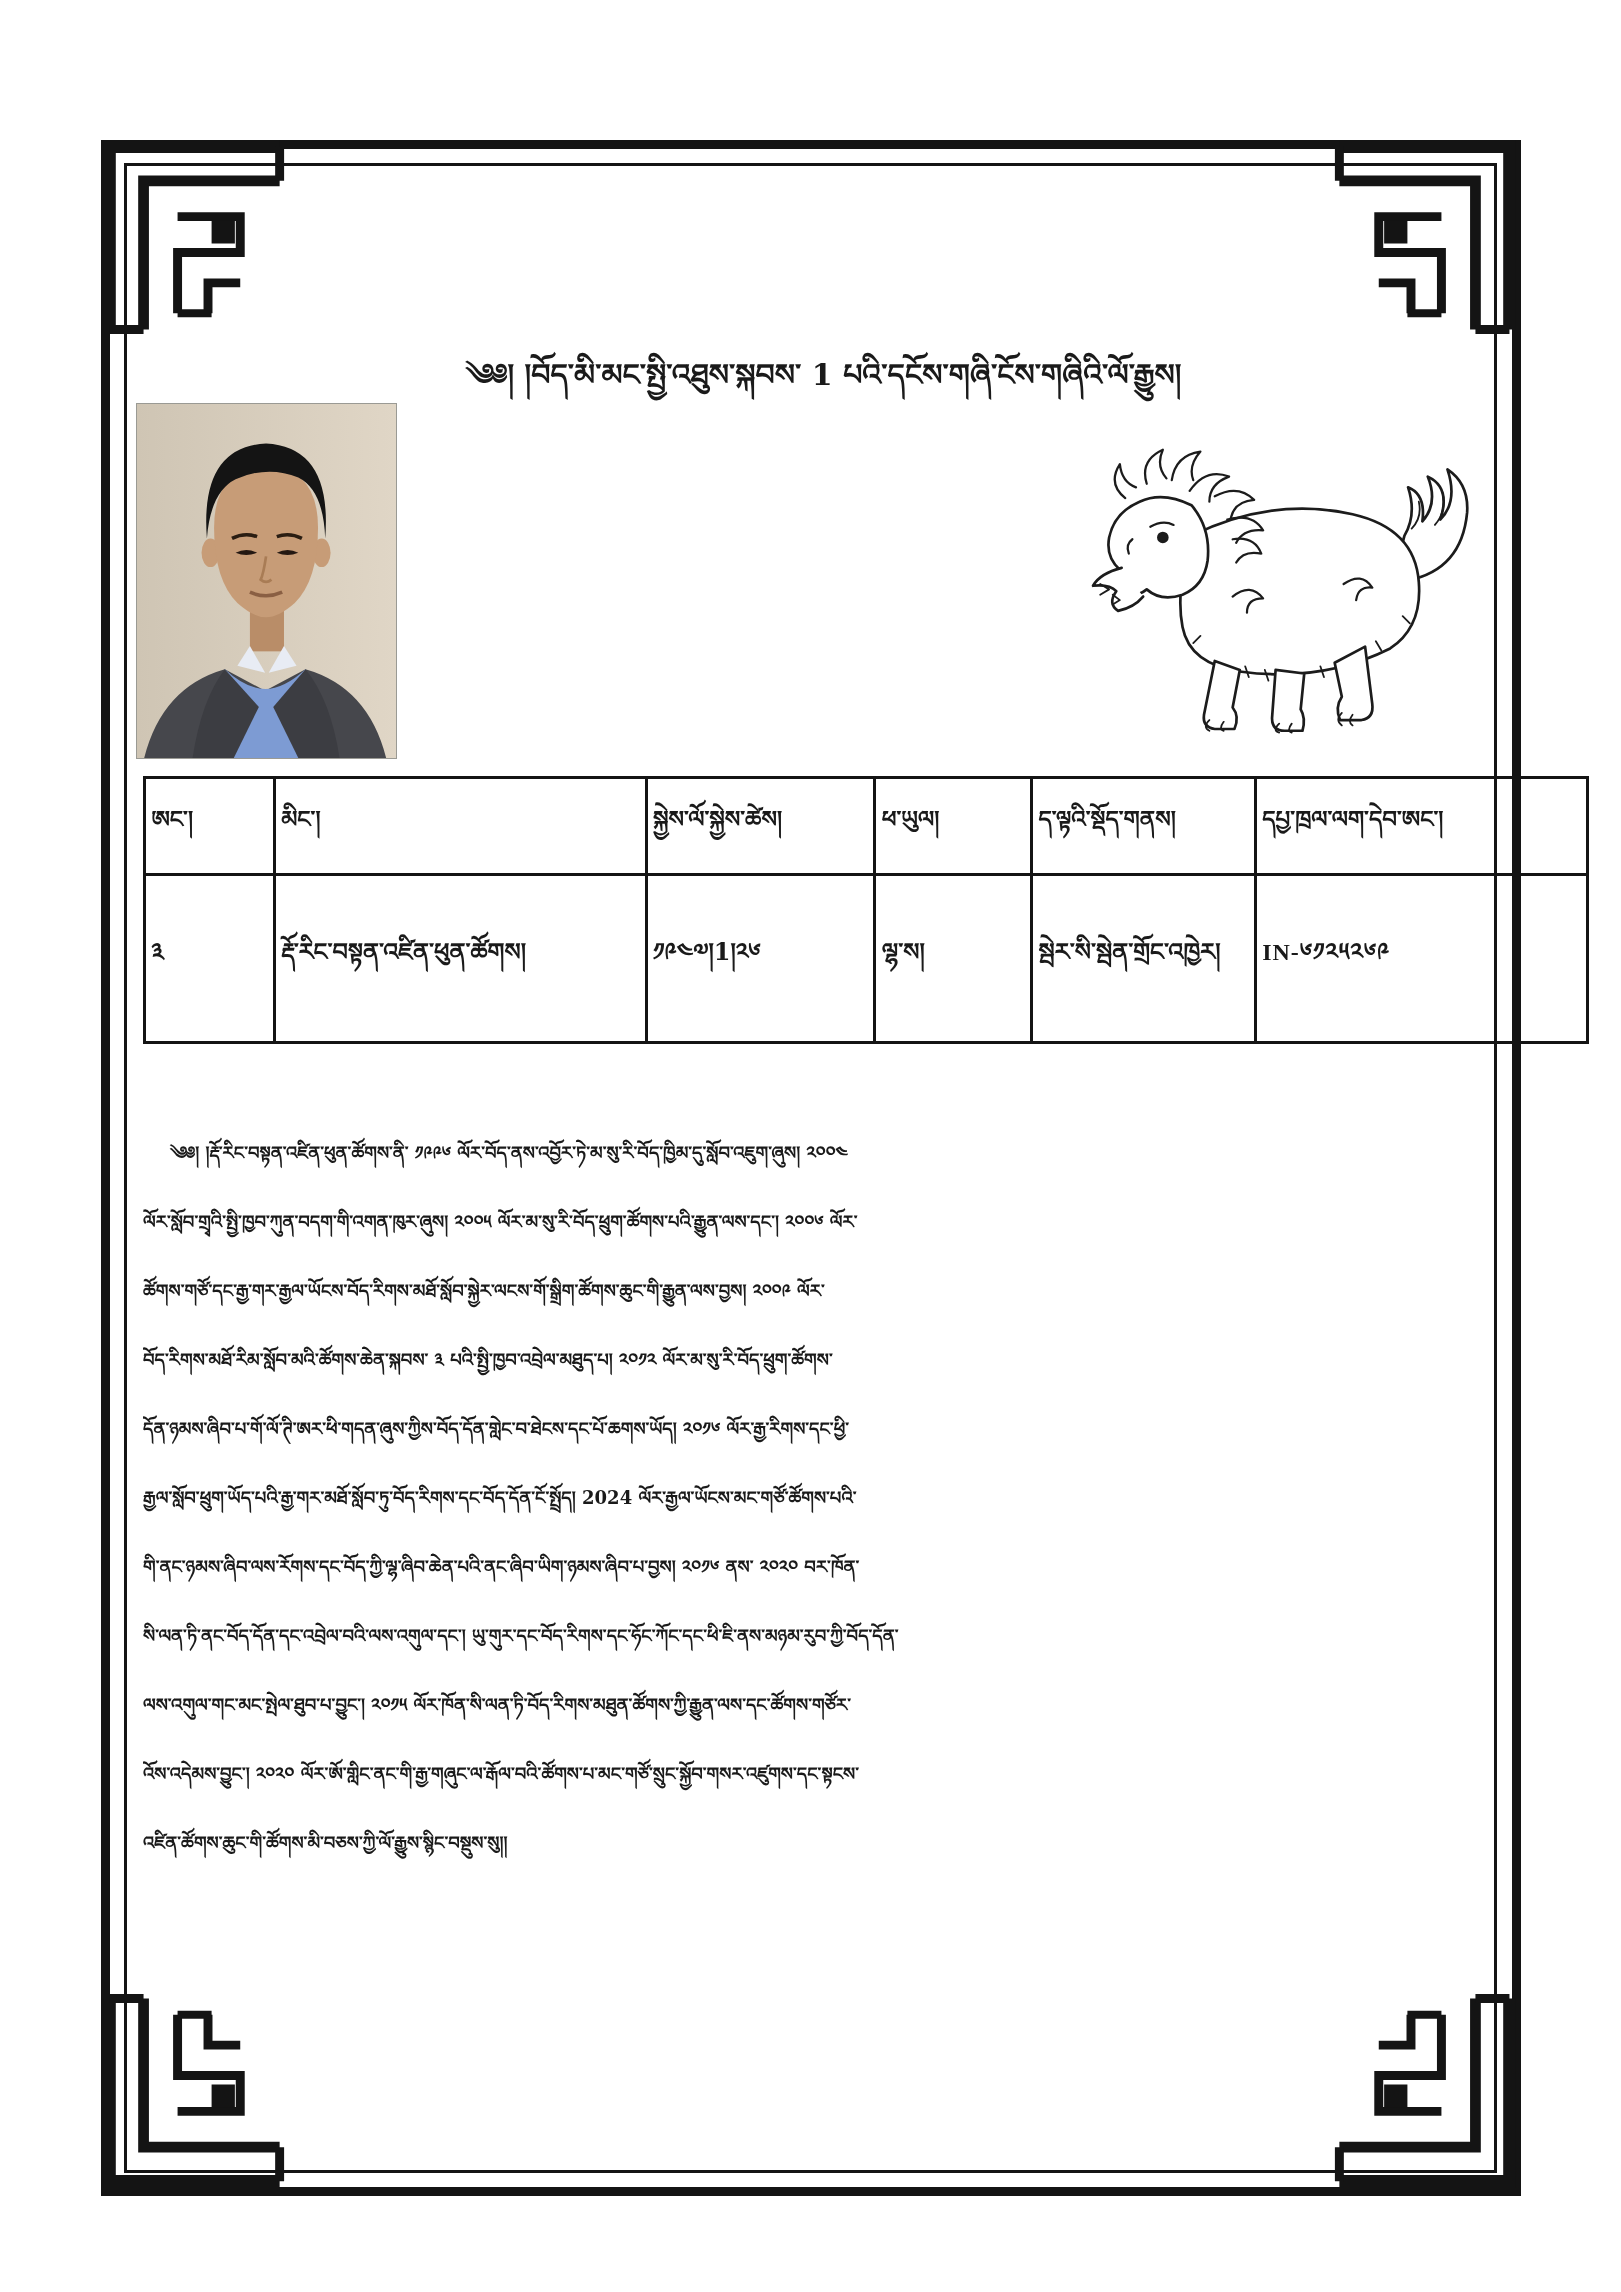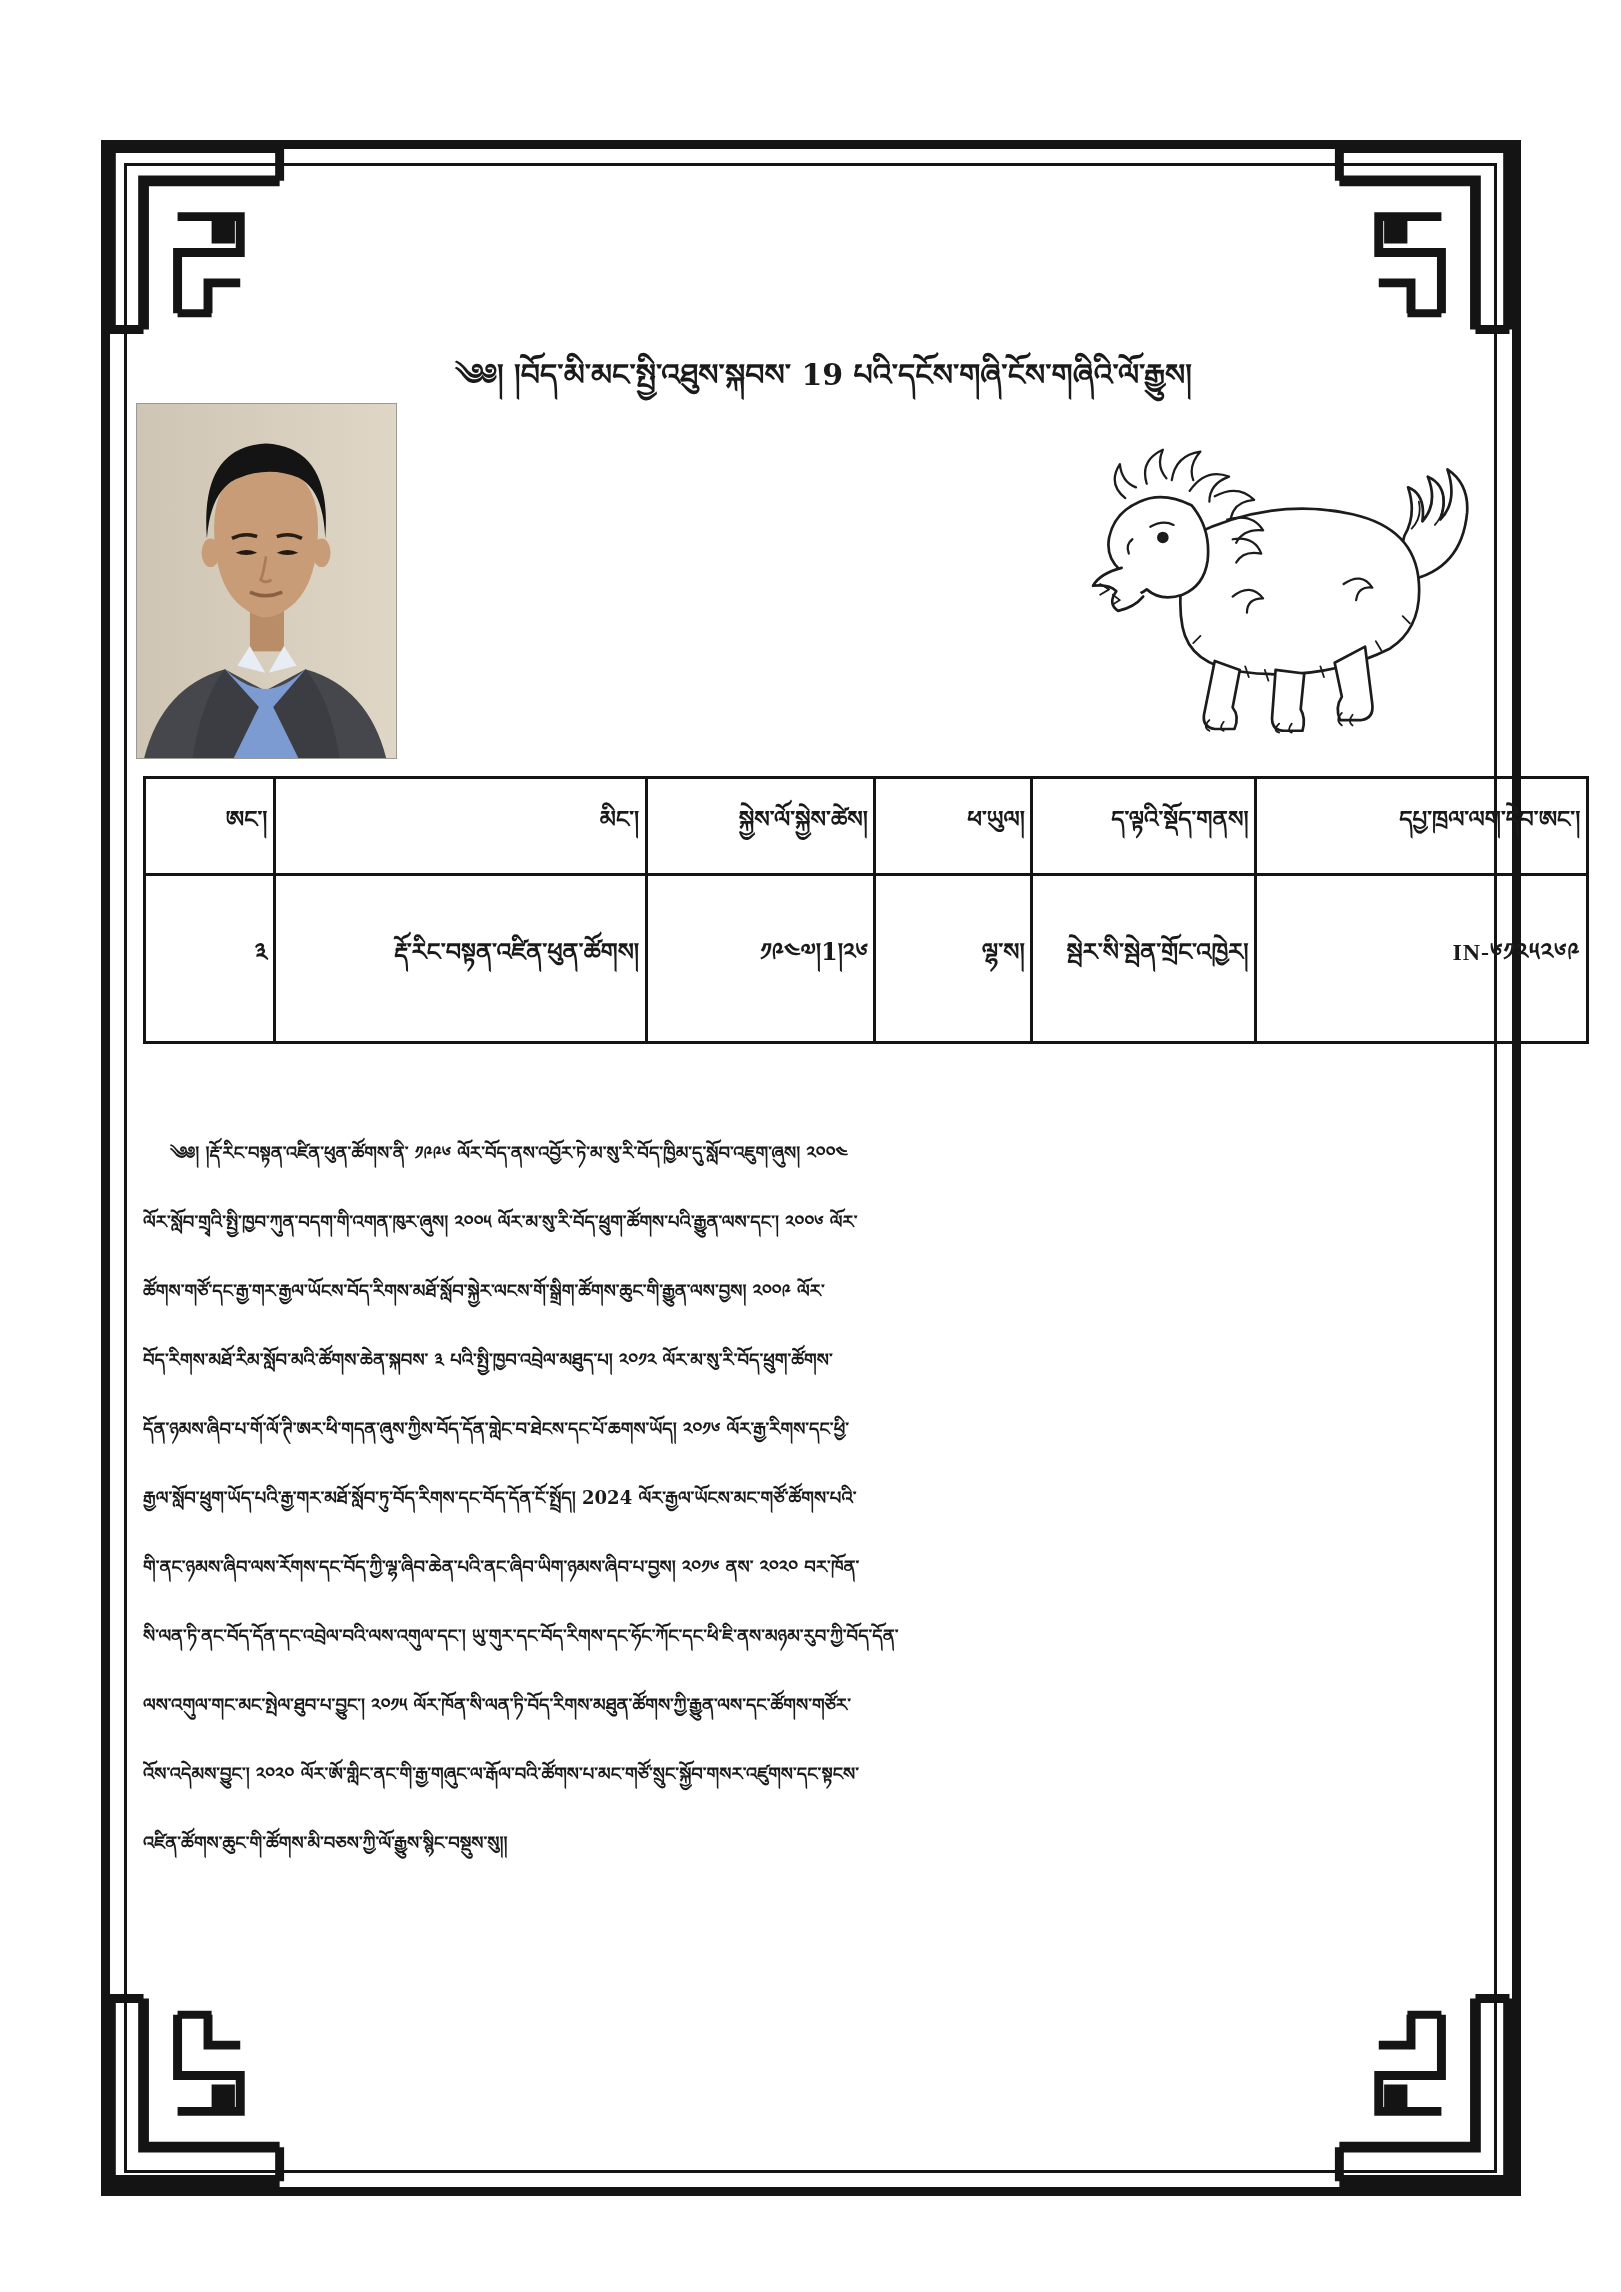--- a/index.html
+++ b/index.html
@@ -27,21 +27,21 @@
   
   .photo{position:absolute;left:136px;top:403px;width:259px;height:354px;
          border:0.9px solid #9a9a94;box-sizing:content-box;background:#d8cdbd;}
   .photo svg{display:block;width:100%;height:100%;}
   
   .lion{position:absolute;left:1057px;top:405px;width:439px;height:358px;}
   .lion svg{display:block;width:100%;height:100%;}
   
   table.member{position:absolute;left:143px;top:776px;width:1361px;height:259px;
                border-collapse:collapse;table-layout:fixed;}
-  table.member th,table.member td{border:3.6px solid #141414;text-align:right;
+  table.member th,table.member td{border:3.6px solid #141414;text-align:left;
                vertical-align:middle;padding:1.8px 5.4px;overflow:hidden;
                font-weight:bold;color:#1a1a1a;}
   table.member th{height:90px;font-size:23px;white-space:nowrap;}
   table.member td{height:162px;font-size:24px;}
   td.gb{font-family:"Liberation Serif", serif;font-size:32px;font-weight:normal;letter-spacing:0.9px;}
   .w1{width:116px;} .w2{width:358px;} .w3{width:215px;}
   .w4{width:143px;} .w5{width:210px;} .w6{width:318px;}
   
   .bio{position:absolute;left:143px;top:1118px;width:1361px;}
   .bio-line{height:69px;line-height:69px;font-size:18px;white-space:nowrap;
@@ -102,21 +102,21 @@
         <path stroke-width="12" d="M52,218 L52,52 L204,52"></path>
         <path stroke-width="10" d="M14,218 L52,218 M204,14 L204,52"></path>
         <path stroke-width="10" d="M90,200 L90,132 L160,132 L160,92 L90,92"></path>
         <path stroke-width="10" d="M124,200 L124,166 L160,166"></path>
         <rect x="128" y="96" width="26" height="26" fill="#141414" stroke="none"></rect>
         <path stroke-width="9" d="M90,200 L128,200"></path>
       </g>
     </svg>
   </div>
 
-  <div class="title">༄༅། །བོད་མི་མང་སྤྱི་འཐུས་སྐབས་ 19 པའི་དངོས་གཞི་ངོས་གཞིའི་ལོ་རྒྱུས།</div>
+  <div class="title">༄༅། །བོད་མི་མང་སྤྱི་འཐུས་སྐབས་ 1 པའི་དངོས་གཞི་ངོས་གཞིའི་ལོ་རྒྱུས།</div>
 
   <div class="photo">
     <svg viewBox="0 0 289 395">
       <defs>
         <linearGradient id="pbg" x1="0" y1="0" x2="1" y2="0">
           <stop offset="0" stop-color="#cfc5b4"></stop>
             <stop offset="1" stop-color="#e0d6c6"></stop>
         </linearGradient>
       </defs>
       <rect width="289" height="395" fill="url(#pbg)"></rect>

